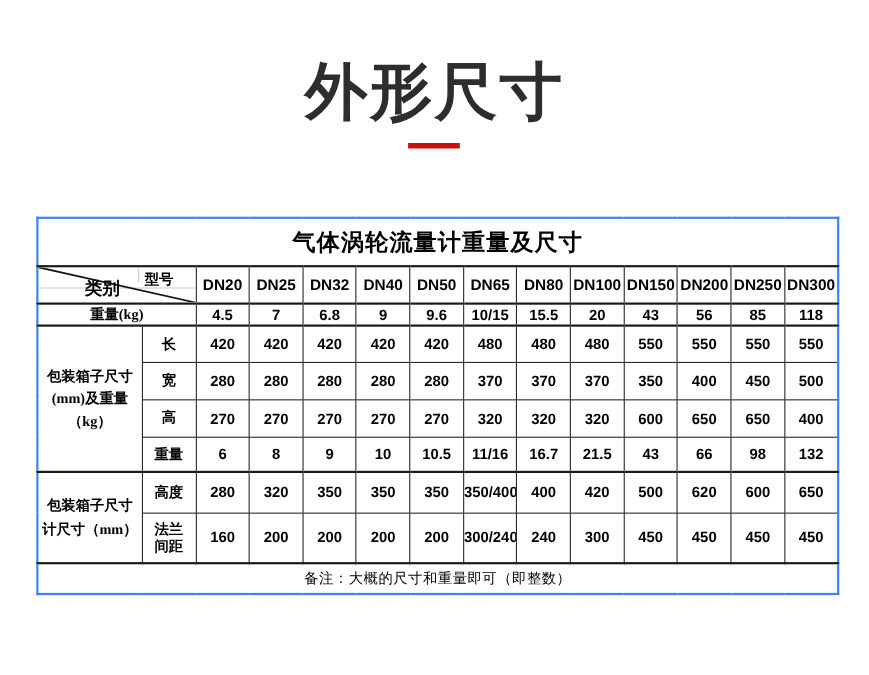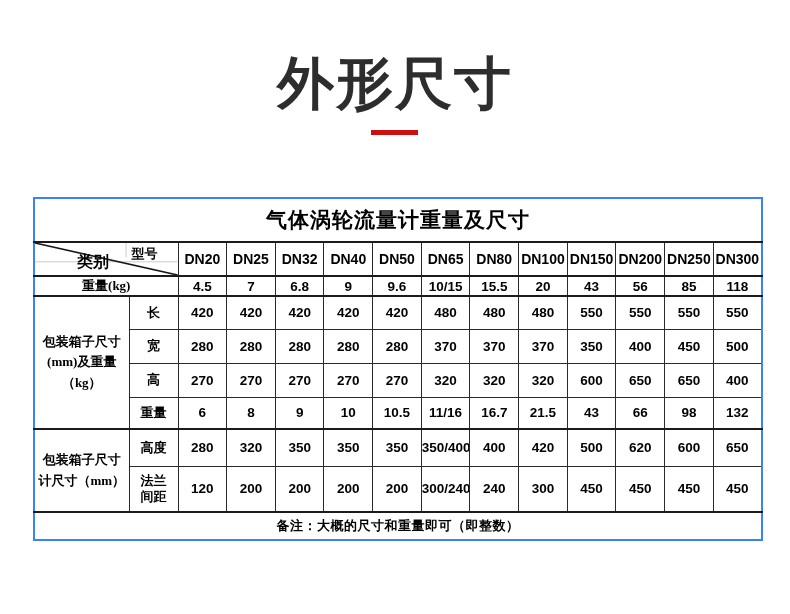--- a/index.html
+++ b/index.html
@@ -63,21 +63,21 @@
     font-family: "Liberation Sans", sans-serif;
     font-weight: bold; font-size: 13.5px;
   }
   .colhead {
     font-family: "Liberation Sans", sans-serif;
     font-weight: bold; font-size: 14px;
   }
   .lab { font-weight: bold; font-size: 13px; }
   .grp { font-weight: bold; font-size: 13px; line-height: 1.55; white-space: pre-line; }
   .pre { white-space: pre-line; line-height: 1.2; }
-  .note-cell { font-weight: bold; font-size: 13px; letter-spacing: 0.5px; }
+  .note-cell { font-weight: normal; font-size: 13px; letter-spacing: 0.5px; }
 
   
   td.diag { position: relative; }
   td.diag svg { position: absolute; inset: 0; width: 100%; height: 100%; display: block; }
   .corner-tr {
     position: absolute; top: 2px; right: 20px;
     font-weight: bold; font-size: 13px;
   }
   .corner-bl {
     position: absolute; bottom: 2px; left: 42px;
@@ -236,21 +236,21 @@
       <td class="num">420</td>
       <td class="num">500</td>
       <td class="num">620</td>
       <td class="num">600</td>
       <td class="num">650</td>
     </tr>
 
     <tr class="r-flange">
       <td class="lab pre">法兰
 间距</td>
-      <td class="num">120</td>
+      <td class="num">160</td>
       <td class="num">200</td>
       <td class="num">200</td>
       <td class="num">200</td>
       <td class="num">200</td>
       <td class="num">300/240</td>
       <td class="num">240</td>
       <td class="num">300</td>
       <td class="num">450</td>
       <td class="num">450</td>
       <td class="num">450</td>

